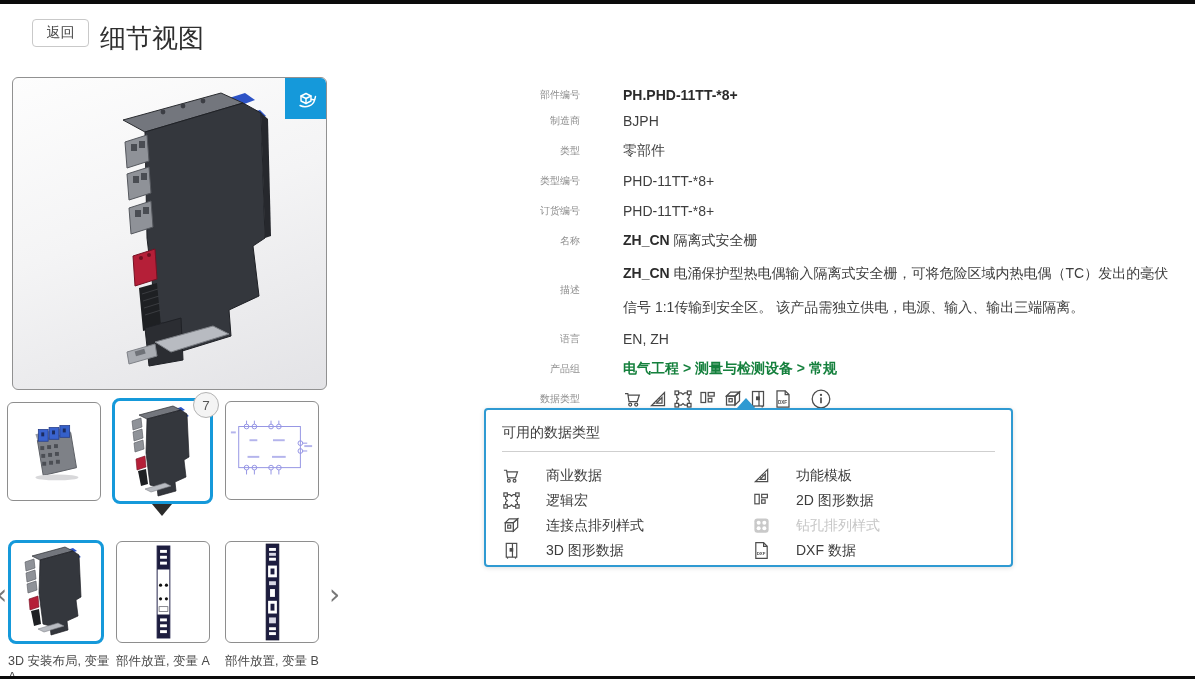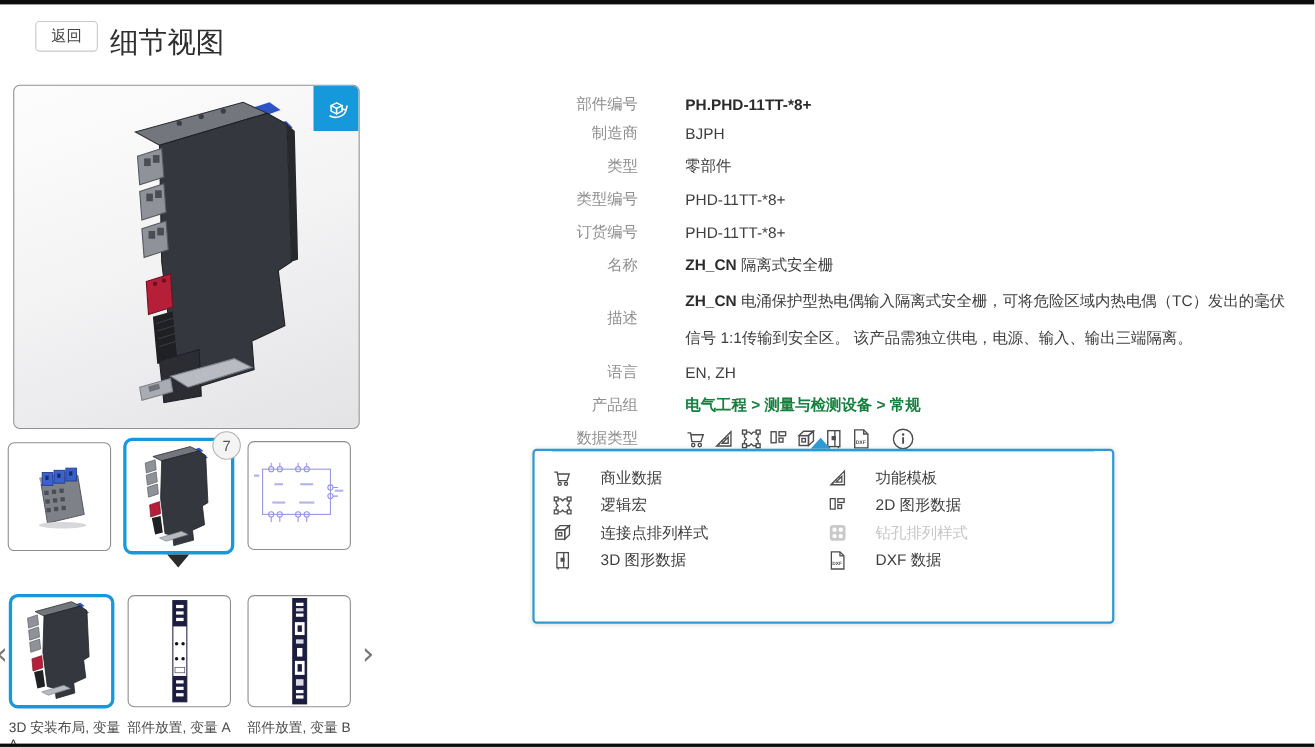--- a/index.html
+++ b/index.html
@@ -57,21 +57,21 @@
   }
   .nav-chevron {
     position:absolute; font-size:28px; color:#787878; cursor:pointer; line-height:28px;
     font-family:"DejaVu Sans", sans-serif;
   }
   .caption { position:absolute; font-size:12.5px; line-height:16px; color:#4a4a4a; }
 
   
   .details { position:absolute; left:0; top:76px; width:1176px; }
   .drow { display:flex; min-height:30px; align-items:center; }
-  .drow .lbl { width:580px; text-align:right; font-size:14px; color:#8f8f8f; flex:none; }
+  .drow .lbl { width:580px; text-align:right; font-size:10px; color:#8f8f8f; flex:none; }
   .drow .val { margin-left:11px; font-size:14px; color:#3e3e3e; max-width:585px;padding-left:32px; }
   .drow.first { padding-top:7px; }
   .drow .val b { color:#2b2b2b; }
   .drow.desc { min-height:58px; align-items:center; }
   .drow.desc .val { line-height:34px; }
   .val.strong { font-weight:bold; color:#2b2b2b; }
   .val.semibold { font-weight:bold; color:#15803d;text-align:right; }
 
   .dt-icon-row { display:flex; align-items:center; gap:5px; }
   .dt-icon-row svg { display:block; }
@@ -386,20 +386,21 @@
             <circle cx="11" cy="6.9" r="1.15" fill="#4d4d4d" stroke="none"></circle>
             <line x1="11" y1="9.6" x2="11" y2="15.3" stroke-width="1.7"></line>
           </svg>
       </span>
     </span>
   </div>
 </div>
 
 <div class="popup-arrow"></div>
 <div class="popup">
+  <div class="popup-title">可用的数据类型</div>
   <hr class="popup-divider">
   <div class="popup-grid">
     <div class="popup-col left">
       <div class="dt-item">
         <svg class="ic" width="19" height="19" viewBox="0 0 20 20">
             <path d="M2,4.5 H4.8 L6,12.5 H14.2 L16.3,6.2 H5.2"></path>
             <circle cx="7.2" cy="15.6" r="1.5"></circle>
             <circle cx="13.2" cy="15.6" r="1.5"></circle>
           </svg>
         <span>商业数据</span>

